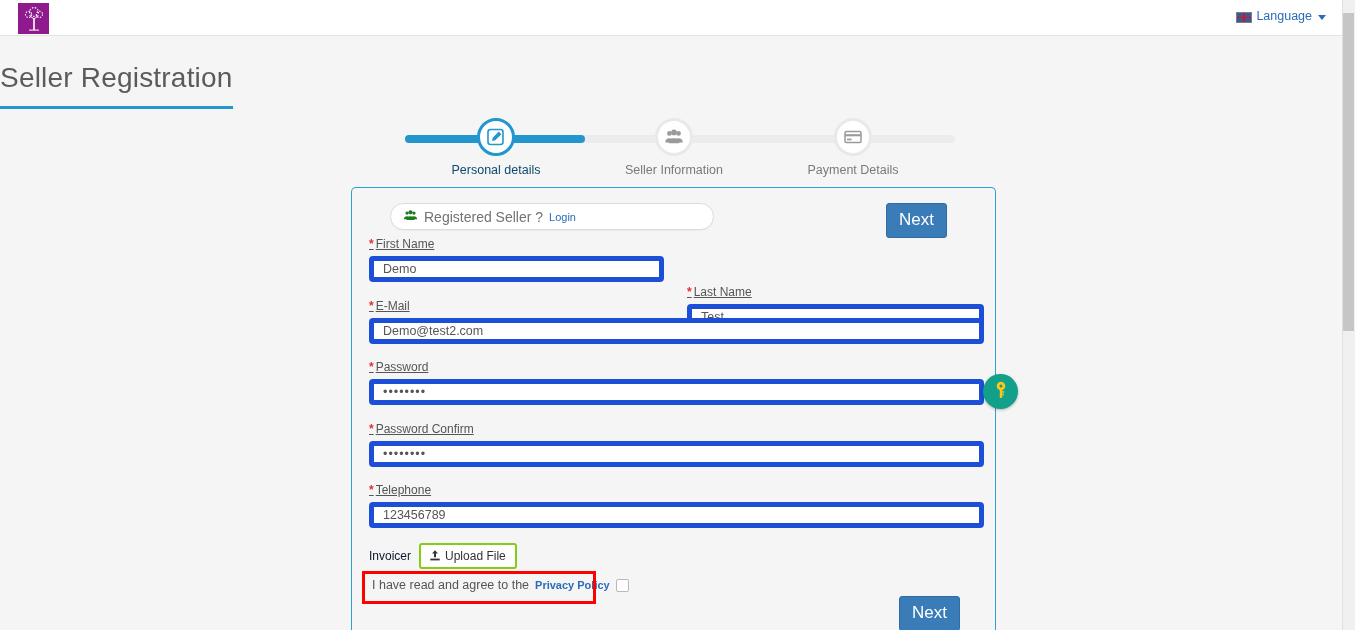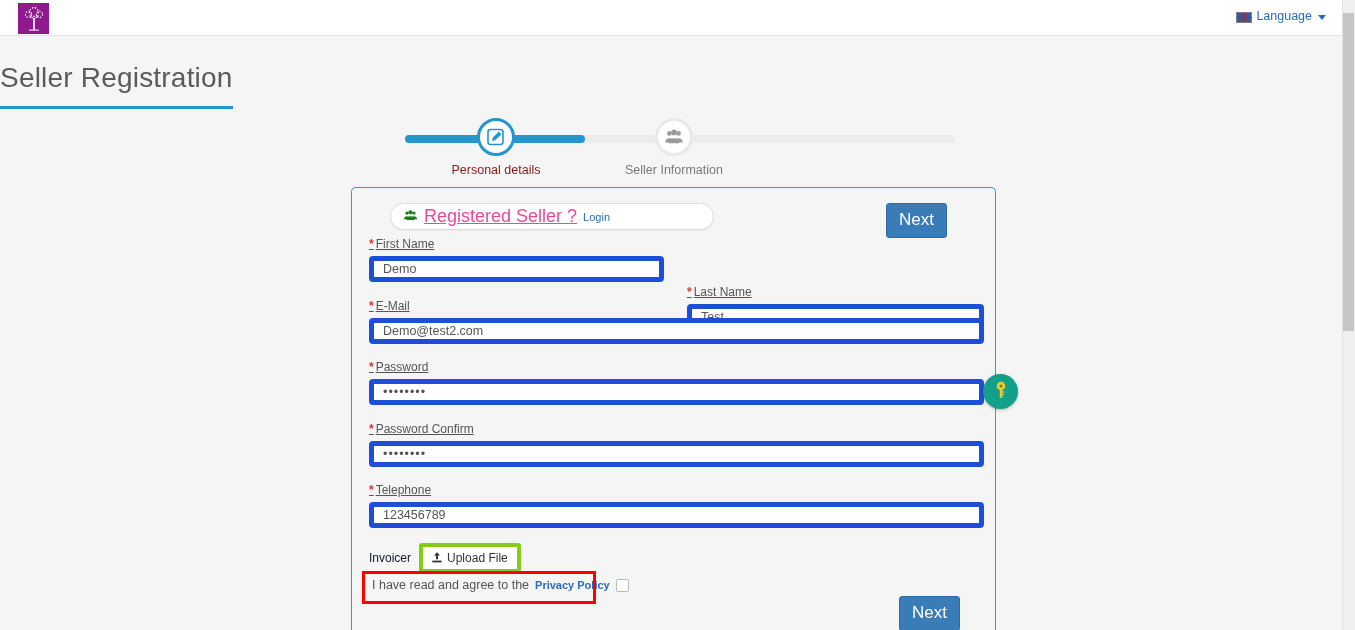--- a/index.html
+++ b/index.html
@@ -87,21 +87,21 @@
   .step .bubble {
     width: 38px; height: 38px; border-radius: 50%;
     background: #fff; margin: 0 auto;
     display: flex; align-items: center; justify-content: center;
     border: 3px solid #e9e9e9;
   }
   .step.active .bubble { border-color: #2496ce; }
   .step .lbl {
     margin-top: 7px; font-size: 12.5px; color: #7a7a7a;
   }
-  .step.active .lbl { color: #7f1d1d; }
+  .step.active .lbl { color: #0c4a6e; }
   .step-icon { width: 20px; height: 20px; display:block; }
 
   
   .card {
     position: absolute; top: 187px; left: 351px;
     width: 645px; height: 460px;
     background: #f5f5f5;
     border: 1px solid #2c9fd4;
     border-top-left-radius: 5px;
     border-top-right-radius: 5px;
@@ -111,21 +111,21 @@
 
   .reg-pill {
     position: absolute; top: 15px; left: 38px;
     width: 324px; height: 27px;
     background: #fff; border: 1px solid #dcdcdc;
     border-radius: 14px;
     display: flex; align-items: center; gap: 6px;
     padding-left: 12px;
     box-shadow: 0 1px 1px rgba(0,0,0,.04);
   }
-  .reg-pill .rtext { font-size: 18px; color: #ec4899; text-decoration: underline; }
+  .reg-pill .rtext { font-size: 14px; color: #737373; }
   .reg-pill .rlogin { font-size: 11px; color: #2b6cb8; cursor: pointer; }
 
   .btn-next {
     background: #3a7cb8; color: #fff;
     border: 1px solid #2e6da4; border-radius: 3px;
     font-size: 17px; font-family: "Liberation Sans", sans-serif;
     padding: 5px 12px; cursor: pointer; line-height: 1.35;
   }
   .next-top { position: absolute; top: 15px; right: 48px; }
   .next-bottom { position: absolute; top: 408px; right: 35px; }
@@ -151,21 +151,21 @@
   .fg-pass  { top: 172px; left: 17px; width: 615px; }
   .fg-pass2 { top: 234px; left: 17px; width: 615px; }
   .fg-tel   { top: 295px; left: 17px; width: 615px; }
 
   .invoicer-row {
     position: absolute; top: 355px; left: 17px;
     display: flex; align-items: center; gap: 8px;
   }
   .invoicer-lbl { font-size: 12px; color: #0f172a; }
   .btn-upload {
-    background: #fff; border: 4px solid #84cc16; border-radius: 3px;
+    background: #fff; border: 2px solid #84cc16; border-radius: 3px;
     font-size: 12px; color: #333; padding: 4px 9px;
     display: inline-flex; align-items: center; gap: 5px;
     cursor: pointer; font-family: "Liberation Sans", sans-serif;
   }
   .btn-upload svg { display: block; }
 
   .agree-row {
     position: absolute; top: 380px; left: 12px;
     display: flex; align-items: center; gap: 6px;
     padding: 10px 8px;
@@ -269,20 +269,32 @@
               <path d="M1.2 15.4c0-2.6 1.9-4.2 4.2-4.2s4.2 1.6 4.2 4.2z"></path>
               <path d="M10.4 15.4c0-2.6 1.9-4.2 4.2-4.2s4.2 1.6 4.2 4.2z"></path>
               <path d="M4.7 16.2c0-3 2.3-5 5.3-5s5.3 2 5.3 5z"></path>
             </g>
           </svg>
         </span>
       </div>
       <div class="lbl">Seller Information</div>
     </div>
 
+    <div class="step" style="left:448px;">
+      <div class="bubble">
+        <span>
+          <svg class="step-icon" viewBox="0 0 20 20" aria-hidden="true">
+            <rect x="2" y="4.6" width="16" height="11" rx="1.4" fill="none" stroke="#9a9a9a" stroke-width="1.5"></rect>
+            <rect x="2" y="7.2" width="16" height="2.1" fill="#9a9a9a"></rect>
+            <rect x="4" y="11.6" width="4.6" height="1.7" fill="#9a9a9a"></rect>
+          </svg>
+        </span>
+      </div>
+      <div class="lbl">Payment Details</div>
+    </div>
   </div>
 
   <div class="card">
    <div class="card-inner">
 
     <div class="reg-pill">
       <span>
         <svg width="15" height="13" viewBox="0 0 20 17" aria-hidden="true">
           <g fill="#1d7a1d">
             <circle cx="5.4" cy="5.2" r="2.2"></circle>

